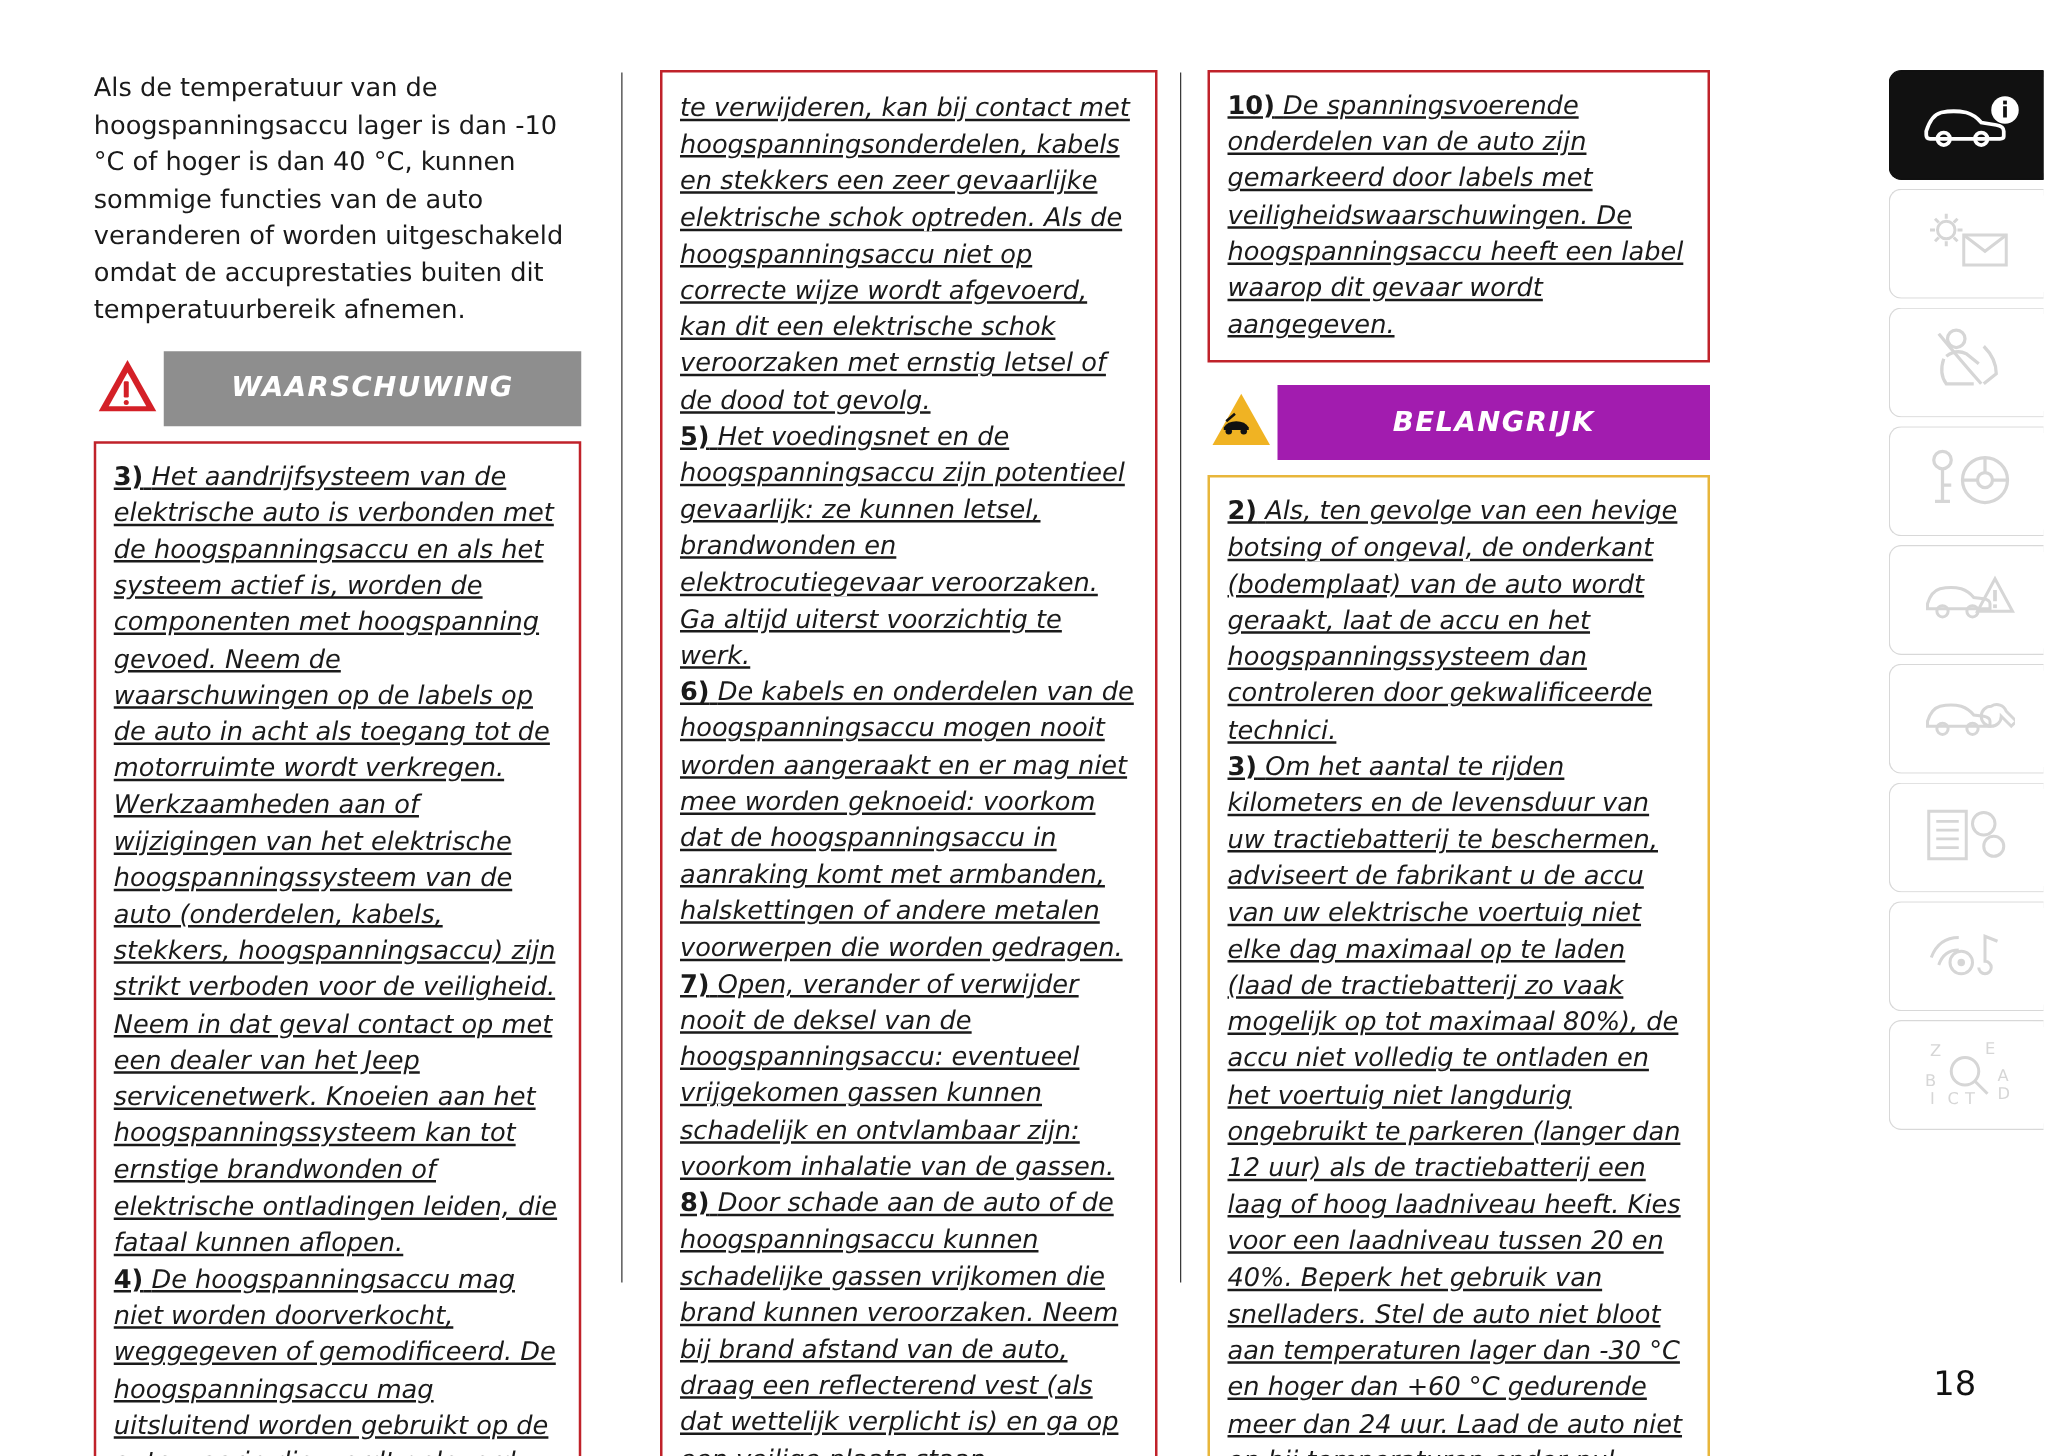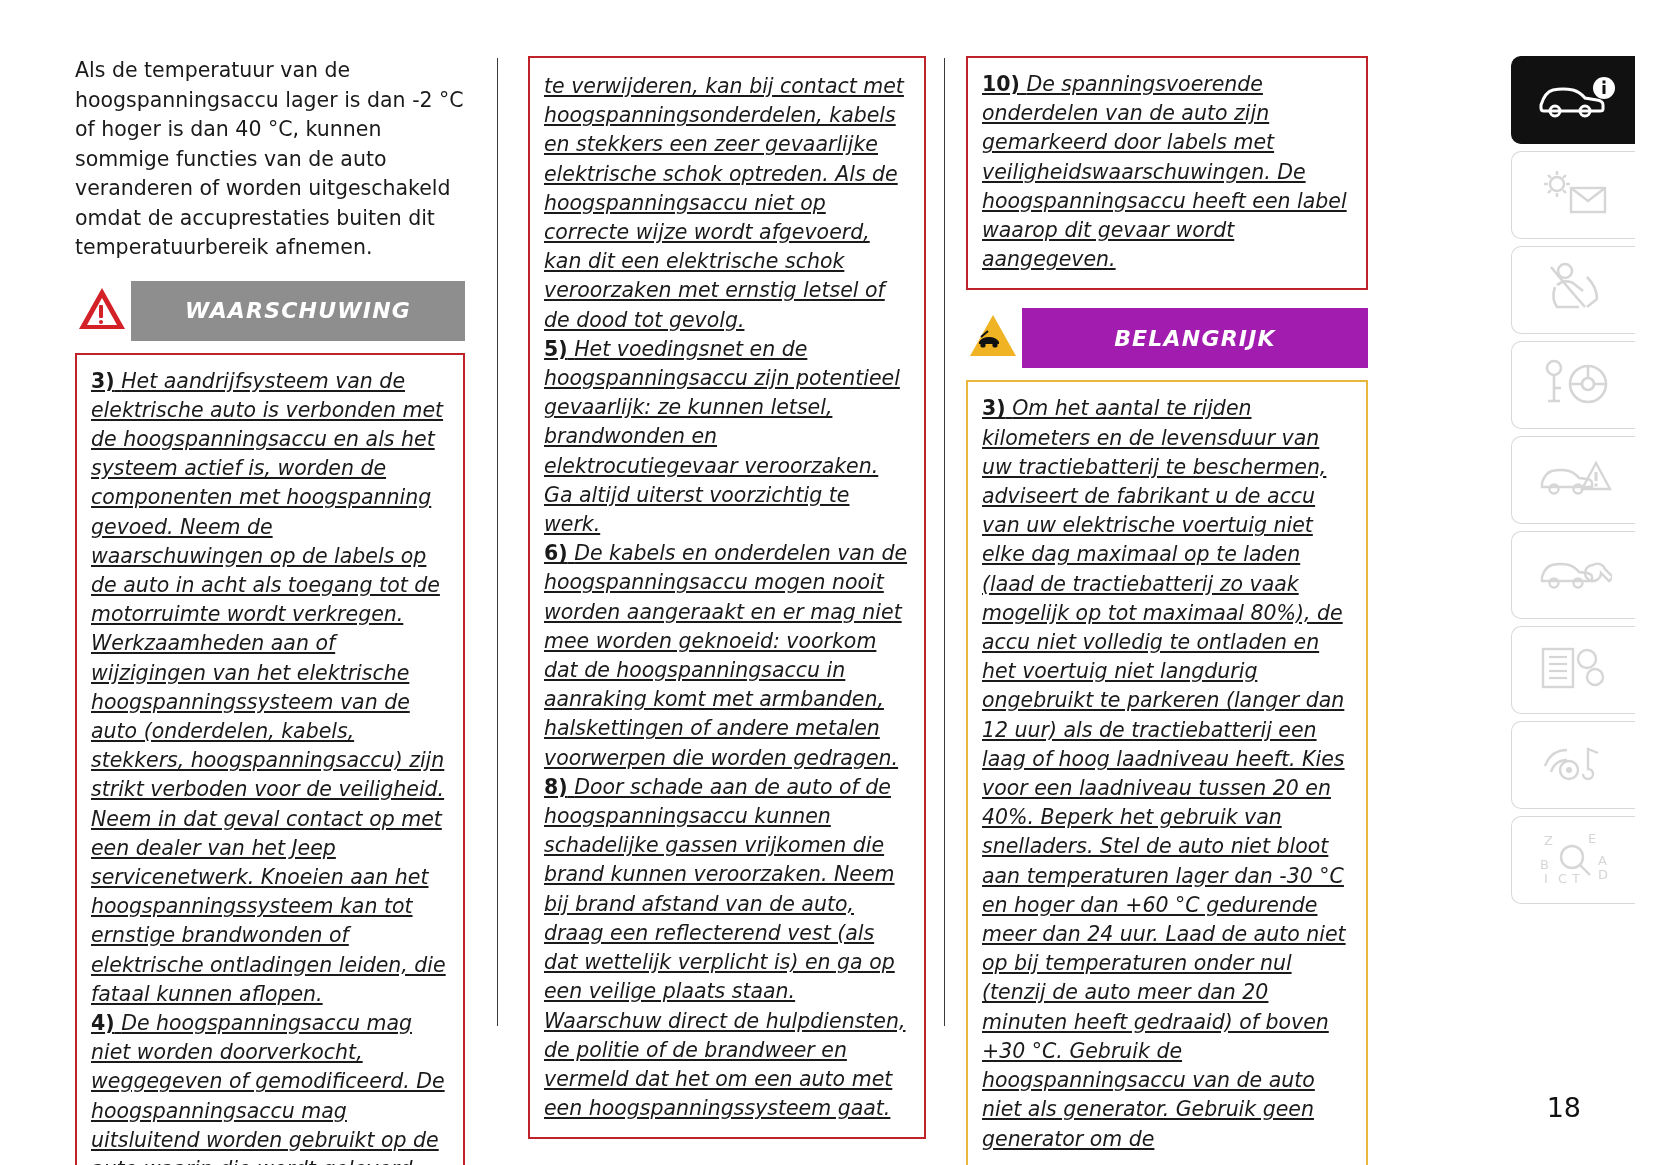--- a/index.html
+++ b/index.html
@@ -198,21 +198,21 @@
 </head>
 <body>
 
 <div class="page">
 
   <div class="col-divider div1"></div>
   <div class="col-divider div2"></div>
 
   <div class="col col1">
 
-    <div class="plain">Als de temperatuur van de hoogspanningsaccu lager is dan -2 °C of hoger is dan 40 °C, kunnen sommige functies van de auto veranderen of worden uitgeschakeld omdat de accuprestaties buiten dit temperatuurbereik afnemen.</div>
+    <div class="plain">Als de temperatuur van de hoogspanningsaccu lager is dan -10 °C of hoger is dan 40 °C, kunnen sommige functies van de auto veranderen of worden uitgeschakeld omdat de accuprestaties buiten dit temperatuurbereik afnemen.</div>
 
     <div class="banner banner-gray">
       <div class="banner-icon">
         <div class="tri"></div>
           <div class="tri-in"></div>
           <div class="tri-bang"></div>
           <div class="tri-dot"></div>
       </div>
       <div class="banner-label">WAARSCHUWING</div>
     </div>
@@ -222,20 +222,21 @@
       <p class="ital"><span class="num">4)</span> <span>De hoogspanningsaccu mag niet worden doorverkocht, weggegeven of gemodificeerd. De hoogspanningsaccu mag uitsluitend worden gebruikt op de auto waarin die wordt geleverd. Bij gebruik buiten de auto of bij veranderingen ervan kunnen ongelukken gebeuren, zoals een elektrische schok, hitte- of rookvorming, explosies of lekkage van elektrolyt. Als de auto wordt gesloopt zonder de hoogspanningsaccu</span></p>
     </div>
 
   </div>
 
   <div class="col col2" style="top:56px;">
     <div class="note" style="padding-top:14px;">
       <p class="ital"><span>te verwijderen, kan bij contact met hoogspanningsonderdelen, kabels en stekkers een zeer gevaarlijke elektrische schok optreden. Als de hoogspanningsaccu niet op correcte wijze wordt afgevoerd, kan dit een elektrische schok veroorzaken met ernstig letsel of de dood tot gevolg.</span></p>
       <p class="ital"><span class="num">5)</span> <span>Het voedingsnet en de hoogspanningsaccu zijn potentieel gevaarlijk: ze kunnen letsel, brandwonden en elektrocutiegevaar veroorzaken. Ga altijd uiterst voorzichtig te werk.</span></p>
       <p class="ital"><span class="num">6)</span> <span>De kabels en onderdelen van de hoogspanningsaccu mogen nooit worden aangeraakt en er mag niet mee worden geknoeid: voorkom dat de hoogspanningsaccu in aanraking komt met armbanden, halskettingen of andere metalen voorwerpen die worden gedragen.</span></p>
+      <p class="ital"><span class="num">7)</span> <span>Open, verander of verwijder nooit de deksel van de hoogspanningsaccu: eventueel vrijgekomen gassen kunnen schadelijk en ontvlambaar zijn: voorkom inhalatie van de gassen.</span></p>
       <p class="ital"><span class="num">8)</span> <span>Door schade aan de auto of de hoogspanningsaccu kunnen schadelijke gassen vrijkomen die brand kunnen veroorzaken. Neem bij brand afstand van de auto, draag een reflecterend vest (als dat wettelijk verplicht is) en ga op een veilige plaats staan. Waarschuw direct de hulpdiensten, de politie of de brandweer en vermeld dat het om een auto met een hoogspanningssysteem gaat.</span></p>
 
     </div>
   </div>
 
   <div class="col col3" style="top:56px;">
 
     <div class="note">
       <p class="ital"><span class="num">10)</span> <span>De spanningsvoerende onderdelen van de auto zijn gemarkeerd door labels met veiligheidswaarschuwingen. De hoogspanningsaccu heeft een label waarop dit gevaar wordt aangegeven.</span></p>
     </div>
@@ -249,20 +250,21 @@
             <circle cx="6" cy="17" r="2.6" fill="#111"></circle>
             <circle cx="18" cy="17" r="2.6" fill="#111"></circle>
             <path d="M4 9 l7 -6" stroke="#111" stroke-width="2" fill="none"></path>
           </svg>
         </div>
       </div>
       <div class="banner-label">BELANGRIJK</div>
     </div>
 
     <div class="note note-yellow">
+      <p class="ital"><span class="num">2)</span> <span>Als, ten gevolge van een hevige botsing of ongeval, de onderkant (bodemplaat) van de auto wordt geraakt, laat de accu en het hoogspanningssysteem dan controleren door gekwalificeerde technici.</span></p>
       <p class="ital"><span class="num">3)</span> <span>Om het aantal te rijden kilometers en de levensduur van uw tractiebatterij te beschermen, adviseert de fabrikant u de accu van uw elektrische voertuig niet elke dag maximaal op te laden (laad de tractiebatterij zo vaak mogelijk op tot maximaal 80%), de accu niet volledig te ontladen en het voertuig niet langdurig ongebruikt te parkeren (langer dan 12 uur) als de tractiebatterij een laag of hoog laadniveau heeft. Kies voor een laadniveau tussen 20 en 40%. Beperk het gebruik van snelladers. Stel de auto niet bloot aan temperaturen lager dan -30 °C en hoger dan +60 °C gedurende meer dan 24 uur. Laad de auto niet op bij temperaturen onder nul (tenzij de auto meer dan 20 minuten heeft gedraaid) of boven +30 °C. Gebruik de hoogspanningsaccu van de auto niet als generator. Gebruik geen generator om de</span></p>
     </div>
 
   </div>
 
   <div class="rail">
 
     <div class="rail-tab active">
       <span class="rail-ico">
         <svg width="86" height="46" viewBox="0 0 86 46">

